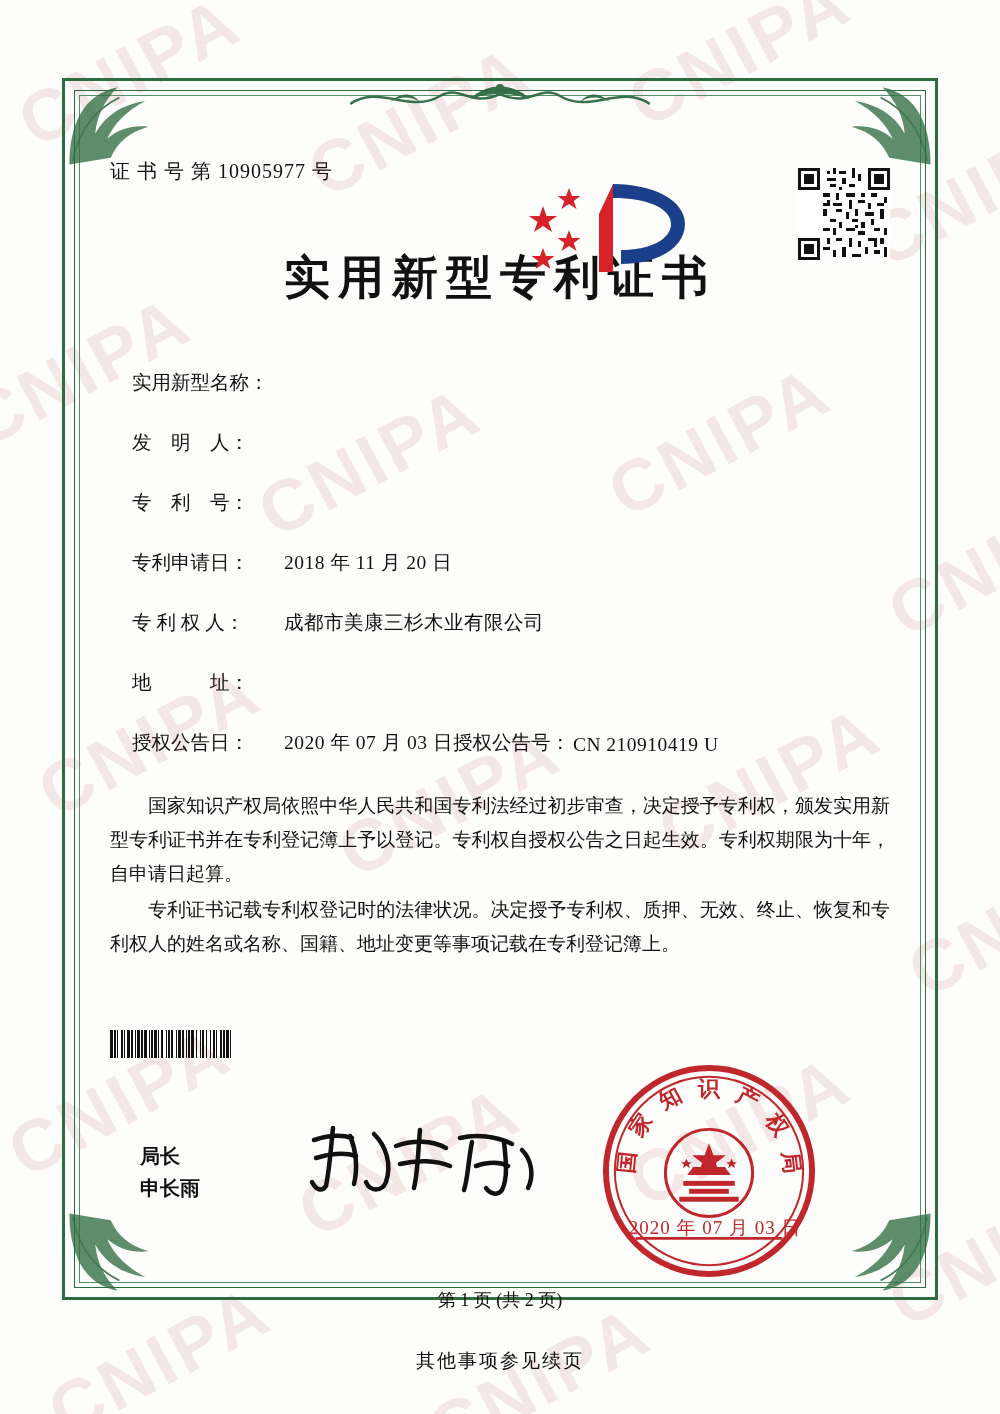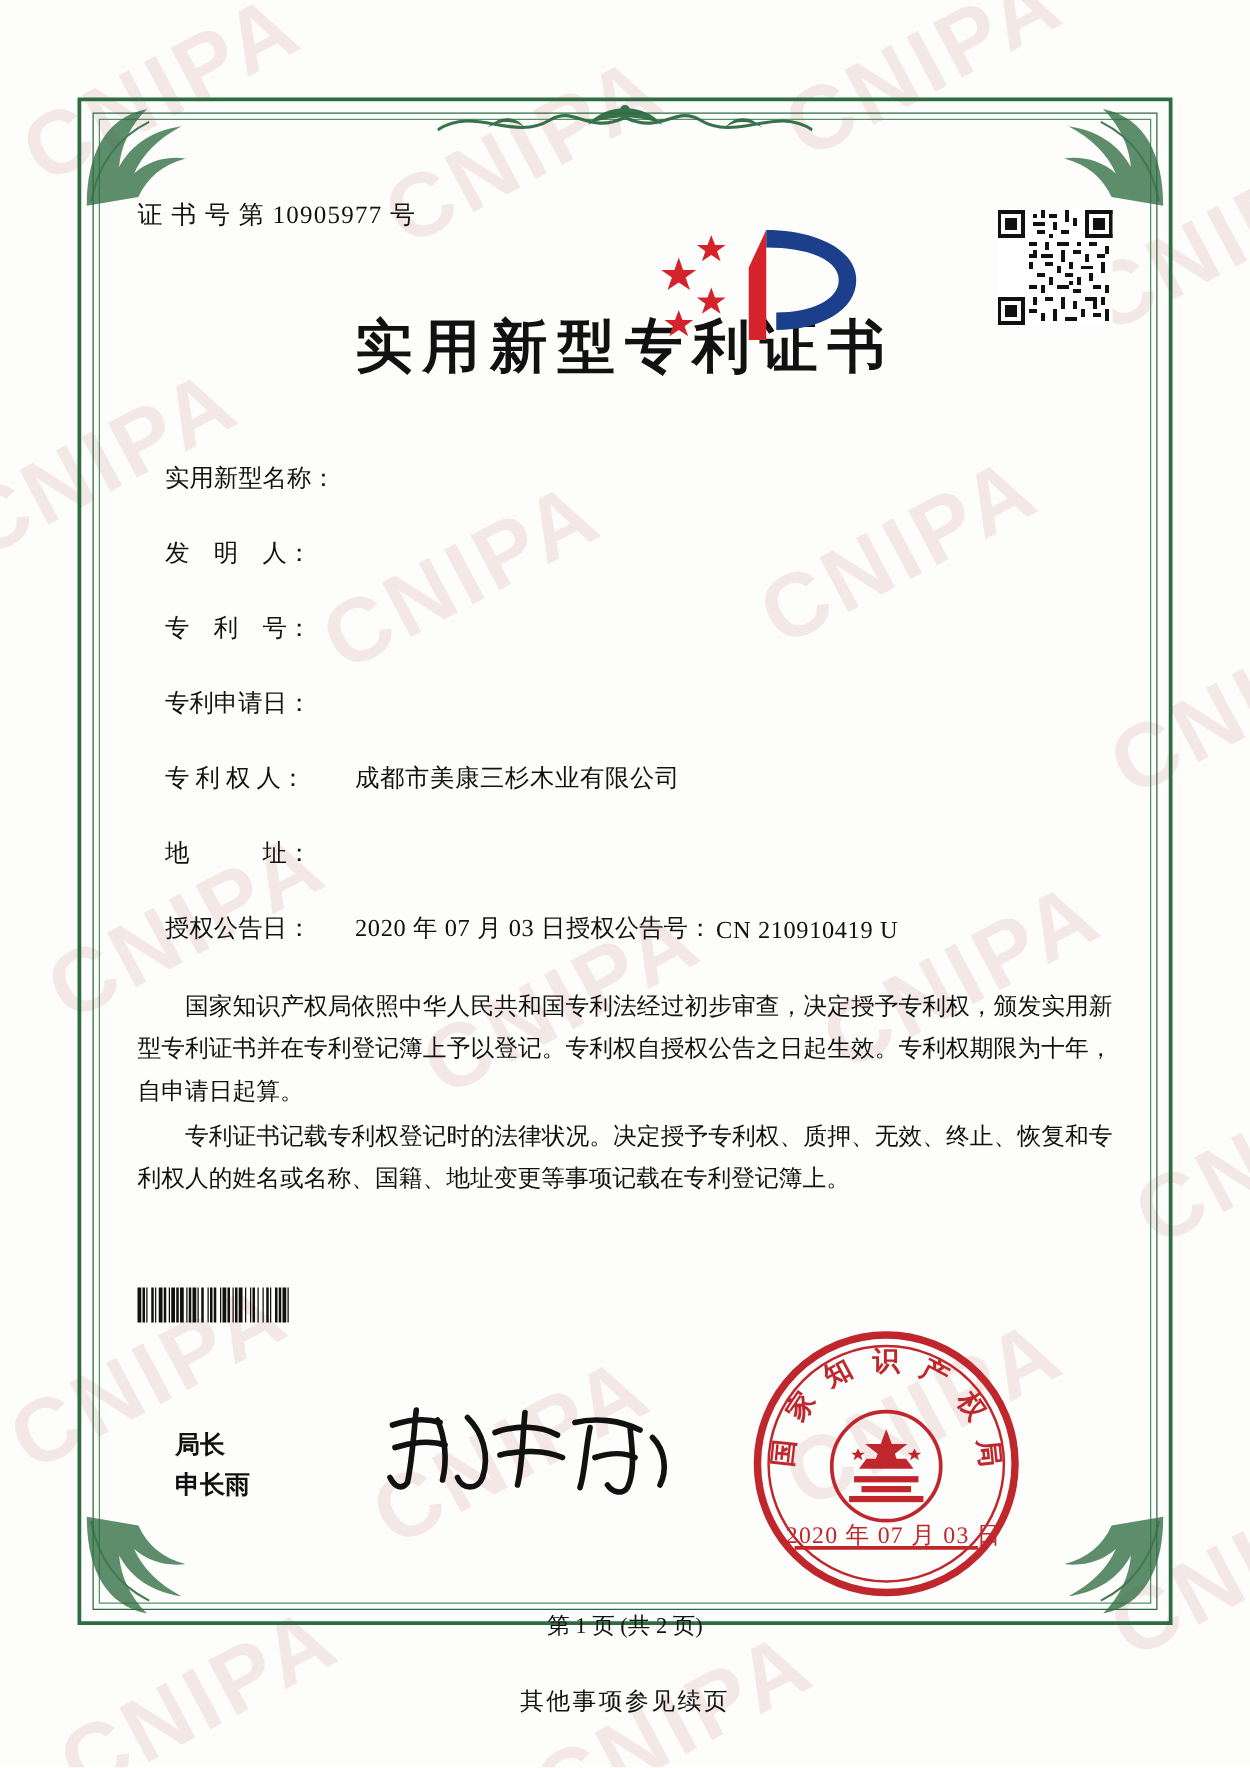--- a/index.html
+++ b/index.html
@@ -419,20 +419,21 @@
       <div class="field-row">
         <span class="field-label">发　明　人：</span>
       </div>
 
       <div class="field-row">
         <span class="field-label">专　利　号：</span>
       </div>
 
       <div class="field-row">
         <span class="field-label">专利申请日：</span>
+        <span class="field-value">2018 年 11 月 20 日</span>
       </div>
 
       <div class="field-row">
         <span class="field-label">专 利 权 人：</span>
         <span class="field-value">成都市美康三杉木业有限公司</span>
       </div>
 
       <div class="field-row">
         <span class="field-label">地　　　址：</span>
       </div>

